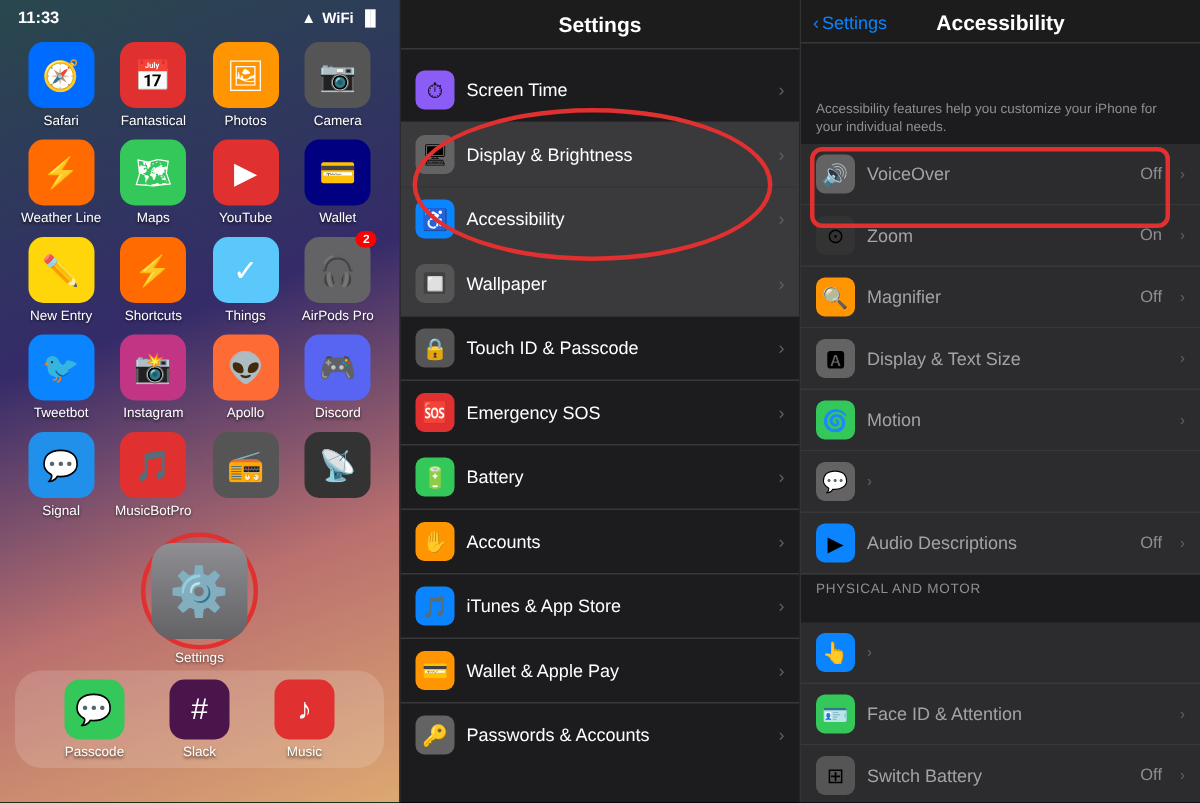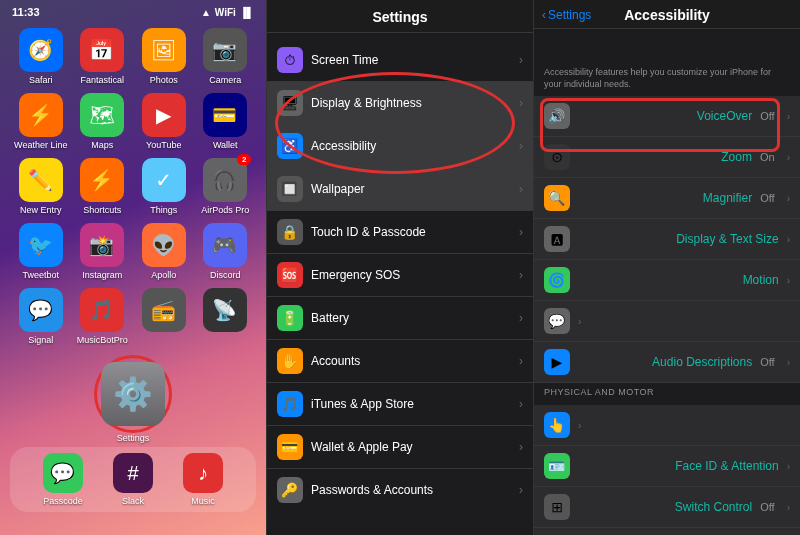--- a/index.html
+++ b/index.html
@@ -20,21 +20,21 @@
       overflow: hidden;
     }
 
     
     .phone-panel + .phone-panel {
       border-left: 1px solid #333;
     }
 
     
     #panel1 {
-      background: #d946ef;
+      background: #15803d;
     }
     .home-bg {
       position: absolute;
       inset: 0;
       background: linear-gradient(160deg, #2c3e50 0%, #3a1c71 40%, #d76d77 70%, #ffaf7b 100%);
       opacity: 0.85;
     }
     .status-bar {
       position: relative;
       z-index: 10;
@@ -224,21 +224,21 @@
       color: #fff;
     }
     .acc-description {
       padding: 6px 10px;
       font-size: 9px;
       color: #8e8e93;
       line-height: 1.3;
       margin-top: 32px;
     }
     .acc-section-header {
-      padding: 4px 10px 8px;
+      padding: 4px 10px 18px;
       font-size: 9px;
       color: #8e8e93;
       text-transform: uppercase;
       letter-spacing: 0.5px;
     }
     .acc-row {
       display: flex;
       align-items: center;
       padding: 7px 10px;
       border-bottom: 1px solid #38383a;
@@ -250,23 +250,22 @@
       height: 26px;
       border-radius: 6px;
       display: flex;
       align-items: center;
       justify-content: center;
       font-size: 14px;
       flex-shrink: 0;
     }
     .acc-row-label {
       flex: 1;
-      color: #14b8a6;
+      color: #a3a3a3;
       font-size: 12px;
-      text-align: right;
     }
     .acc-row-value {
       color: #8e8e93;
       font-size: 11px;
       margin-right: 4px;
     }
     .acc-row-arrow {
       color: #636366;
       font-size: 10px;
     }
@@ -592,21 +591,21 @@
     <span class="acc-row-arrow">›</span>
   </div>
       <div class="acc-row">
     <div class="acc-row-icon" style="background:#34C759;">🪪</div>
     <span class="acc-row-label">Face ID &amp; Attention</span>
 
     <span class="acc-row-arrow">›</span>
   </div>
       <div class="acc-row">
     <div class="acc-row-icon" style="background:#555;">⊞</div>
-    <span class="acc-row-label">Switch Control</span>
+    <span class="acc-row-label">Switch Battery</span>
     <span class="acc-row-value">Off</span>
     <span class="acc-row-arrow">›</span>
   </div>
       <div class="acc-row">
     <div class="acc-row-icon" style="background:#0a84ff;">🎙</div>
     <span class="acc-row-label">Voice Weather</span>
     <span class="acc-row-value">Off</span>
     <span class="acc-row-arrow">›</span>
   </div>
       <div class="acc-row">

